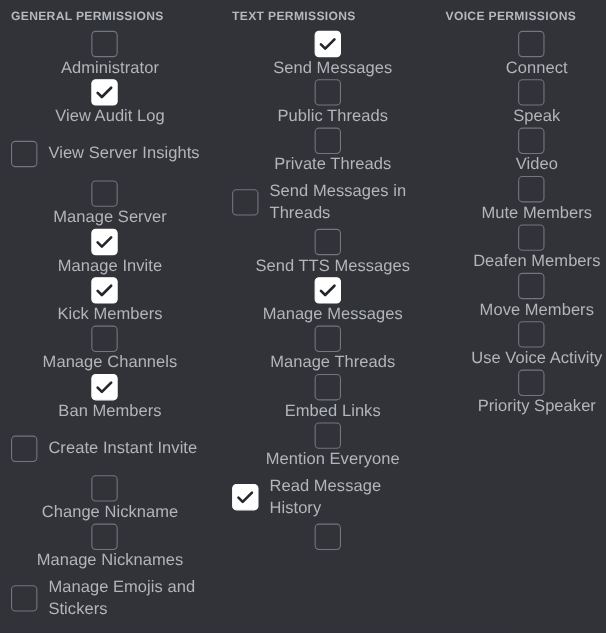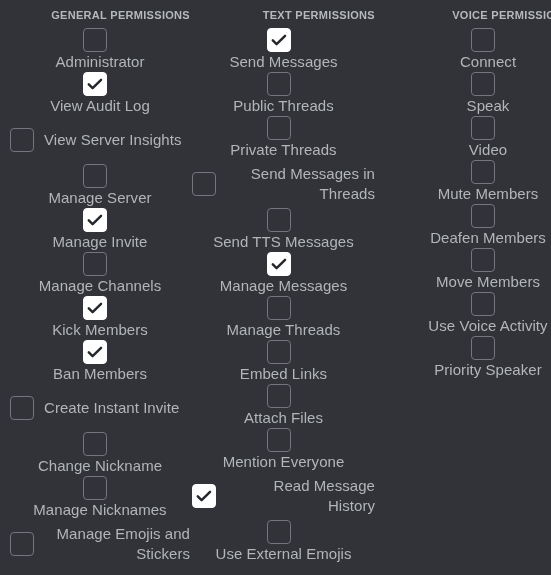--- a/index.html
+++ b/index.html
@@ -13,31 +13,30 @@
     overflow: hidden;
     font-family: "Liberation Sans", sans-serif;
     -webkit-font-smoothing: antialiased;
   }
 
   #root {
     position: relative;
     width: 551px;
     height: 575px;
     background: #313338;
-    text-align: right;
   }
 
   .column {
     position: absolute;
     top: 0;
     height: 575px;
     box-sizing: border-box;
   }
   .col-general { left: 0px;   width: 190px; padding-left: 10px; }
-  .col-text    { left: 185px; width: 190px; padding-left: 7px; }
+  .col-text    { left: 204px; width: 190px; padding-left: 7px; }
   .col-voice   { left: 395px; width: 176px; padding-left: 10px; }
 
   .section-header {
     font-size: 11px;
     font-weight: bold;
     letter-spacing: 0.3px;
     color: #b5b8bc;
     text-transform: uppercase;
     margin: 0;
     padding-top: 8px;
@@ -133,30 +132,30 @@
         </li>
         <li class="perm-item single">
           <div class="checkbox on" role="checkbox" aria-checked="true">
             <svg class="tick" viewBox="0 0 24 24">
               <path d="M5.2 12.4 L9.4 16.6 L18.6 7.4" fill="none" stroke="#23262a" stroke-width="2.6" stroke-linecap="round" stroke-linejoin="round"></path>
             </svg>
           </div>
           <span class="perm-label">Manage Invite</span>
         </li>
         <li class="perm-item single">
+          <div class="checkbox on" role="checkbox" aria-checked="true">
+            <svg class="tick" viewBox="0 0 24 24">
+              <path d="M5.2 12.4 L9.4 16.6 L18.6 7.4" fill="none" stroke="#23262a" stroke-width="2.6" stroke-linecap="round" stroke-linejoin="round"></path>
+            </svg>
+          </div>
+          <span class="perm-label">Kick Members</span>
+        </li>
+        <li class="perm-item single">
           <div class="checkbox off" role="checkbox" aria-checked="false"></div>
           <span class="perm-label">Manage Channels</span>
-        </li>
-        <li class="perm-item single">
-          <div class="checkbox on" role="checkbox" aria-checked="true">
-            <svg class="tick" viewBox="0 0 24 24">
-              <path d="M5.2 12.4 L9.4 16.6 L18.6 7.4" fill="none" stroke="#23262a" stroke-width="2.6" stroke-linecap="round" stroke-linejoin="round"></path>
-            </svg>
-          </div>
-          <span class="perm-label">Kick Members</span>
         </li>
         <li class="perm-item single">
           <div class="checkbox on" role="checkbox" aria-checked="true">
             <svg class="tick" viewBox="0 0 24 24">
               <path d="M5.2 12.4 L9.4 16.6 L18.6 7.4" fill="none" stroke="#23262a" stroke-width="2.6" stroke-linecap="round" stroke-linejoin="round"></path>
             </svg>
           </div>
           <span class="perm-label">Ban Members</span>
         </li>
         <li class="perm-item wrap">
@@ -217,37 +216,32 @@
         <li class="perm-item single">
           <div class="checkbox off" role="checkbox" aria-checked="false"></div>
           <span class="perm-label">Manage Threads</span>
         </li>
         <li class="perm-item single">
           <div class="checkbox off" role="checkbox" aria-checked="false"></div>
           <span class="perm-label">Embed Links</span>
         </li>
         <li class="perm-item single">
           <div class="checkbox off" role="checkbox" aria-checked="false"></div>
-          <span class="perm-label">Attach Files</span>
-        </li>
-        <li class="perm-item single">
-          <div class="checkbox off" role="checkbox" aria-checked="false"></div>
           <span class="perm-label">Mention Everyone</span>
         </li>
         <li class="perm-item wrap">
           <div class="checkbox on" role="checkbox" aria-checked="true">
             <svg class="tick" viewBox="0 0 24 24">
               <path d="M5.2 12.4 L9.4 16.6 L18.6 7.4" fill="none" stroke="#23262a" stroke-width="2.6" stroke-linecap="round" stroke-linejoin="round"></path>
             </svg>
           </div>
           <span class="perm-label">Read Message History</span>
         </li>
         <li class="perm-item single">
           <div class="checkbox off" role="checkbox" aria-checked="false"></div>
-          <span class="perm-label">Use External Emojis</span>
         </li>
         <li class="perm-item wrap"></li>
       </ul>
   </div>
 
   <div class="column col-voice">
     <div class="section-header">VOICE PERMISSIONS</div>
     <ul class="perm-list">
         <li class="perm-item single">
           <div class="checkbox off" role="checkbox" aria-checked="false"></div>

